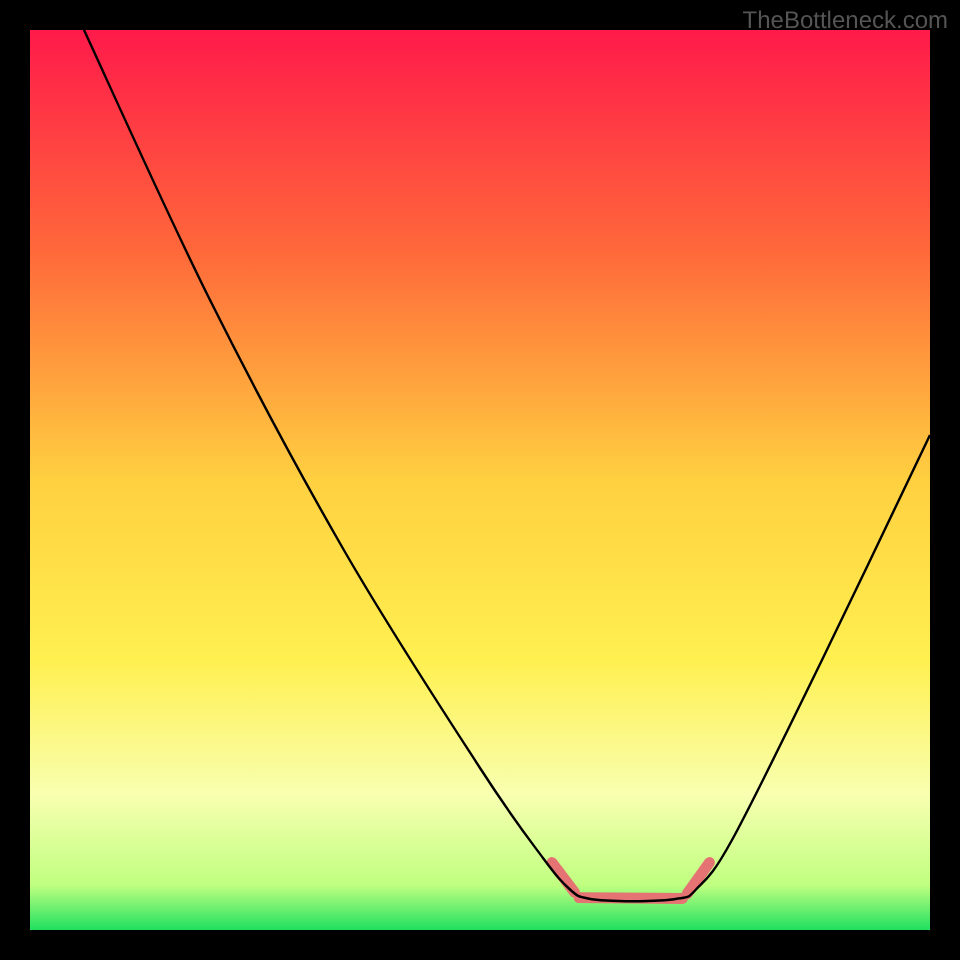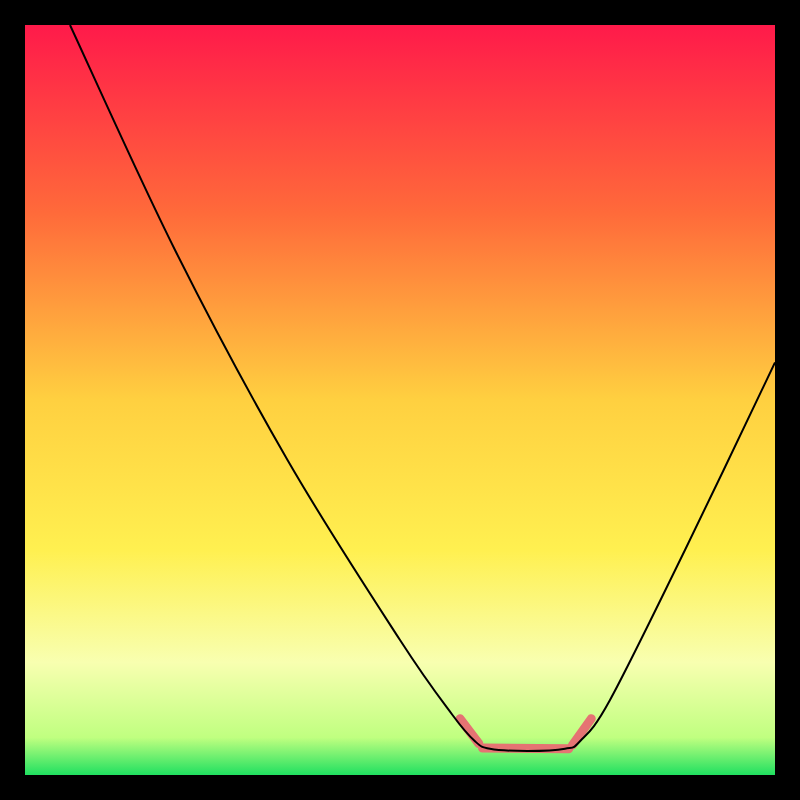--- a/index.html
+++ b/index.html
@@ -35,20 +35,21 @@
     height: 750px;
   }
   svg {
     display: block;
   }
 </style>
 </head>
 <body>
 
 <div class="container">
+  <div class="watermark">TheBottleneck.com</div>
   <div class="plot-area">
     <svg id="chart-svg" width="750" height="750" viewBox="0 0 750 750">
       <defs>
         <linearGradient id="bg-grad" x1="0" y1="0" x2="0" y2="1">
             <stop offset="0%" stop-color="#ff1a4a"></stop>
             <stop offset="25%" stop-color="#ff6a3a"></stop>
             <stop offset="50%" stop-color="#ffd040"></stop>
             <stop offset="70%" stop-color="#fff050"></stop>
             <stop offset="85%" stop-color="#f8ffb0"></stop>
             <stop offset="95%" stop-color="#c0ff80"></stop>

